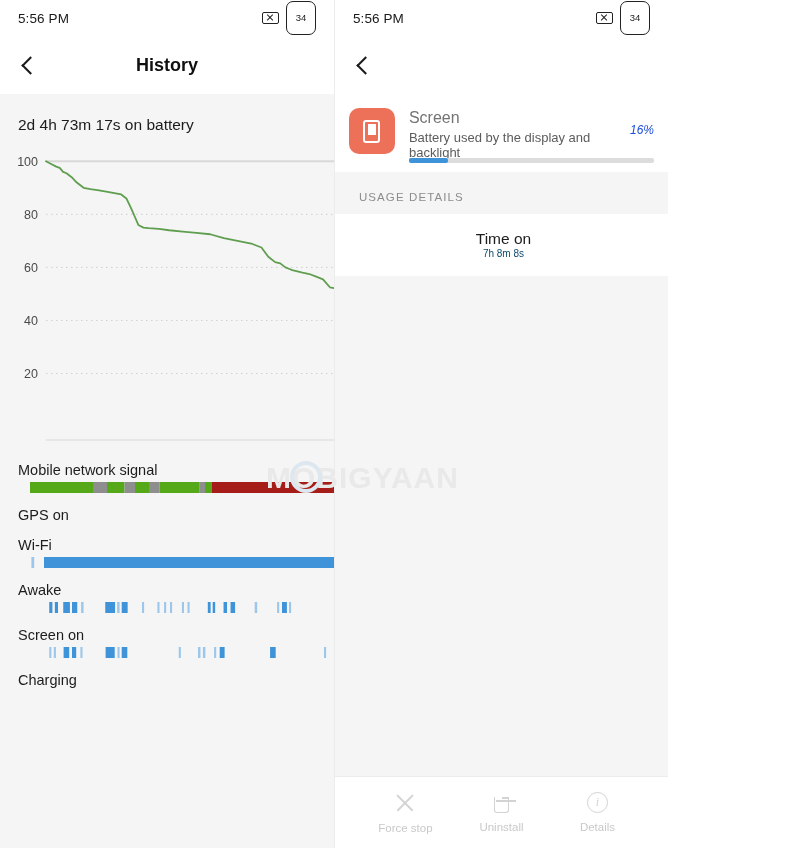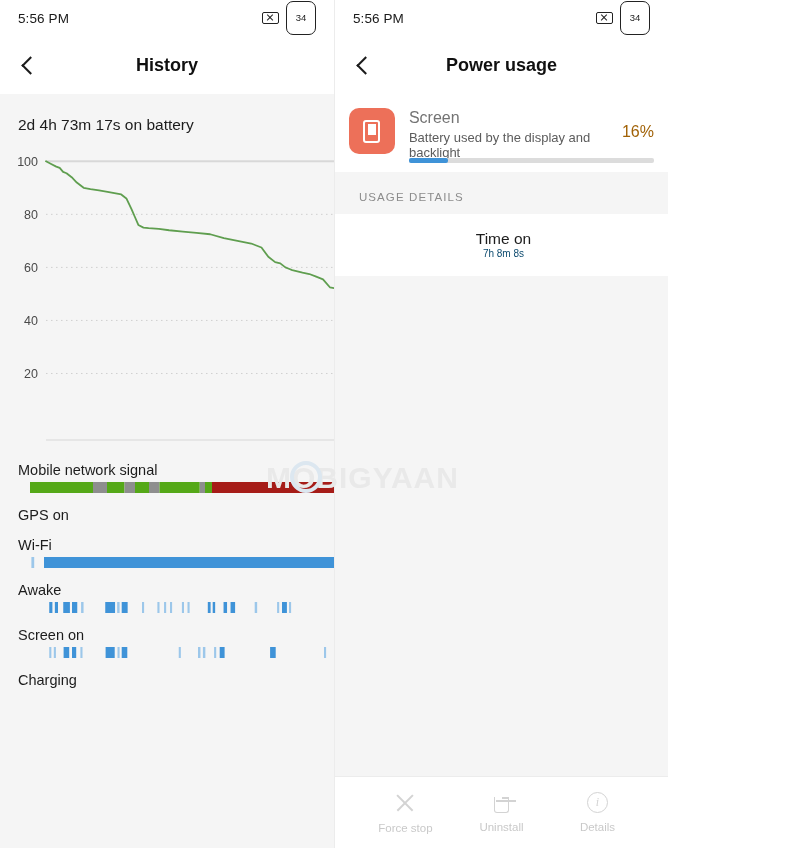--- a/index.html
+++ b/index.html
@@ -97,21 +97,21 @@
     width: 17px; height: 23px; border: 2px solid #ffffff; border-radius: 3px;
     position: relative;
   }
   .glyph-screen::after {
     content: ""; position: absolute; left: 2.2px; top: 2.5px;
     width: 8.6px; height: 11px; background: #ffffff;
   }
   .app-meta { flex: 1; min-width: 0; padding-top: 1px; }
   .app-name { font-size: 16px; color: #737373; }
   .app-desc { font-size: 13px; color: #5c5c5c; margin-top: 3px; }
-  .app-pct { font-size: 16px; color: #a16207; padding-top: 15px; white-space: nowrap; }
+  .app-pct { font-size: 12px; color: #1d4ed8; padding-top: 15px; white-space: nowrap; font-style: italic; }
   .prog-track {
     position: absolute; left: 74px; right: 14px; bottom: 9px;
     height: 5px; border-radius: 2px; background: #dcdcdc;
   }
   .prog-fill { height: 5px; border-radius: 2px; background: #3f93d8; }
 
   .section-head {
     font-size: 11.5px; letter-spacing: 1.1px; color: #8c8c8c;
     padding: 19px 16px 11px 24px; background: #f5f5f5;
   }
@@ -309,21 +309,20 @@
       <span class="status-right">
         <span class="icon-x"></span>
         <span class="batt">34</span>
       </span>
     </div>
 
     <div class="titlebar">
       <div class="back-btn">
         <span class="chev"></span>
       </div>
-      <div class="title">Power usage</div>
     </div>
 
     <div class="pu-body">
 
       <div class="app-card">
         <div class="app-icon" id="app-icon" style="background: rgb(237, 112, 89);">
           <span class="glyph-screen"></span>
         </div>
         <div class="app-meta">
           <div class="app-name">Screen</div>

